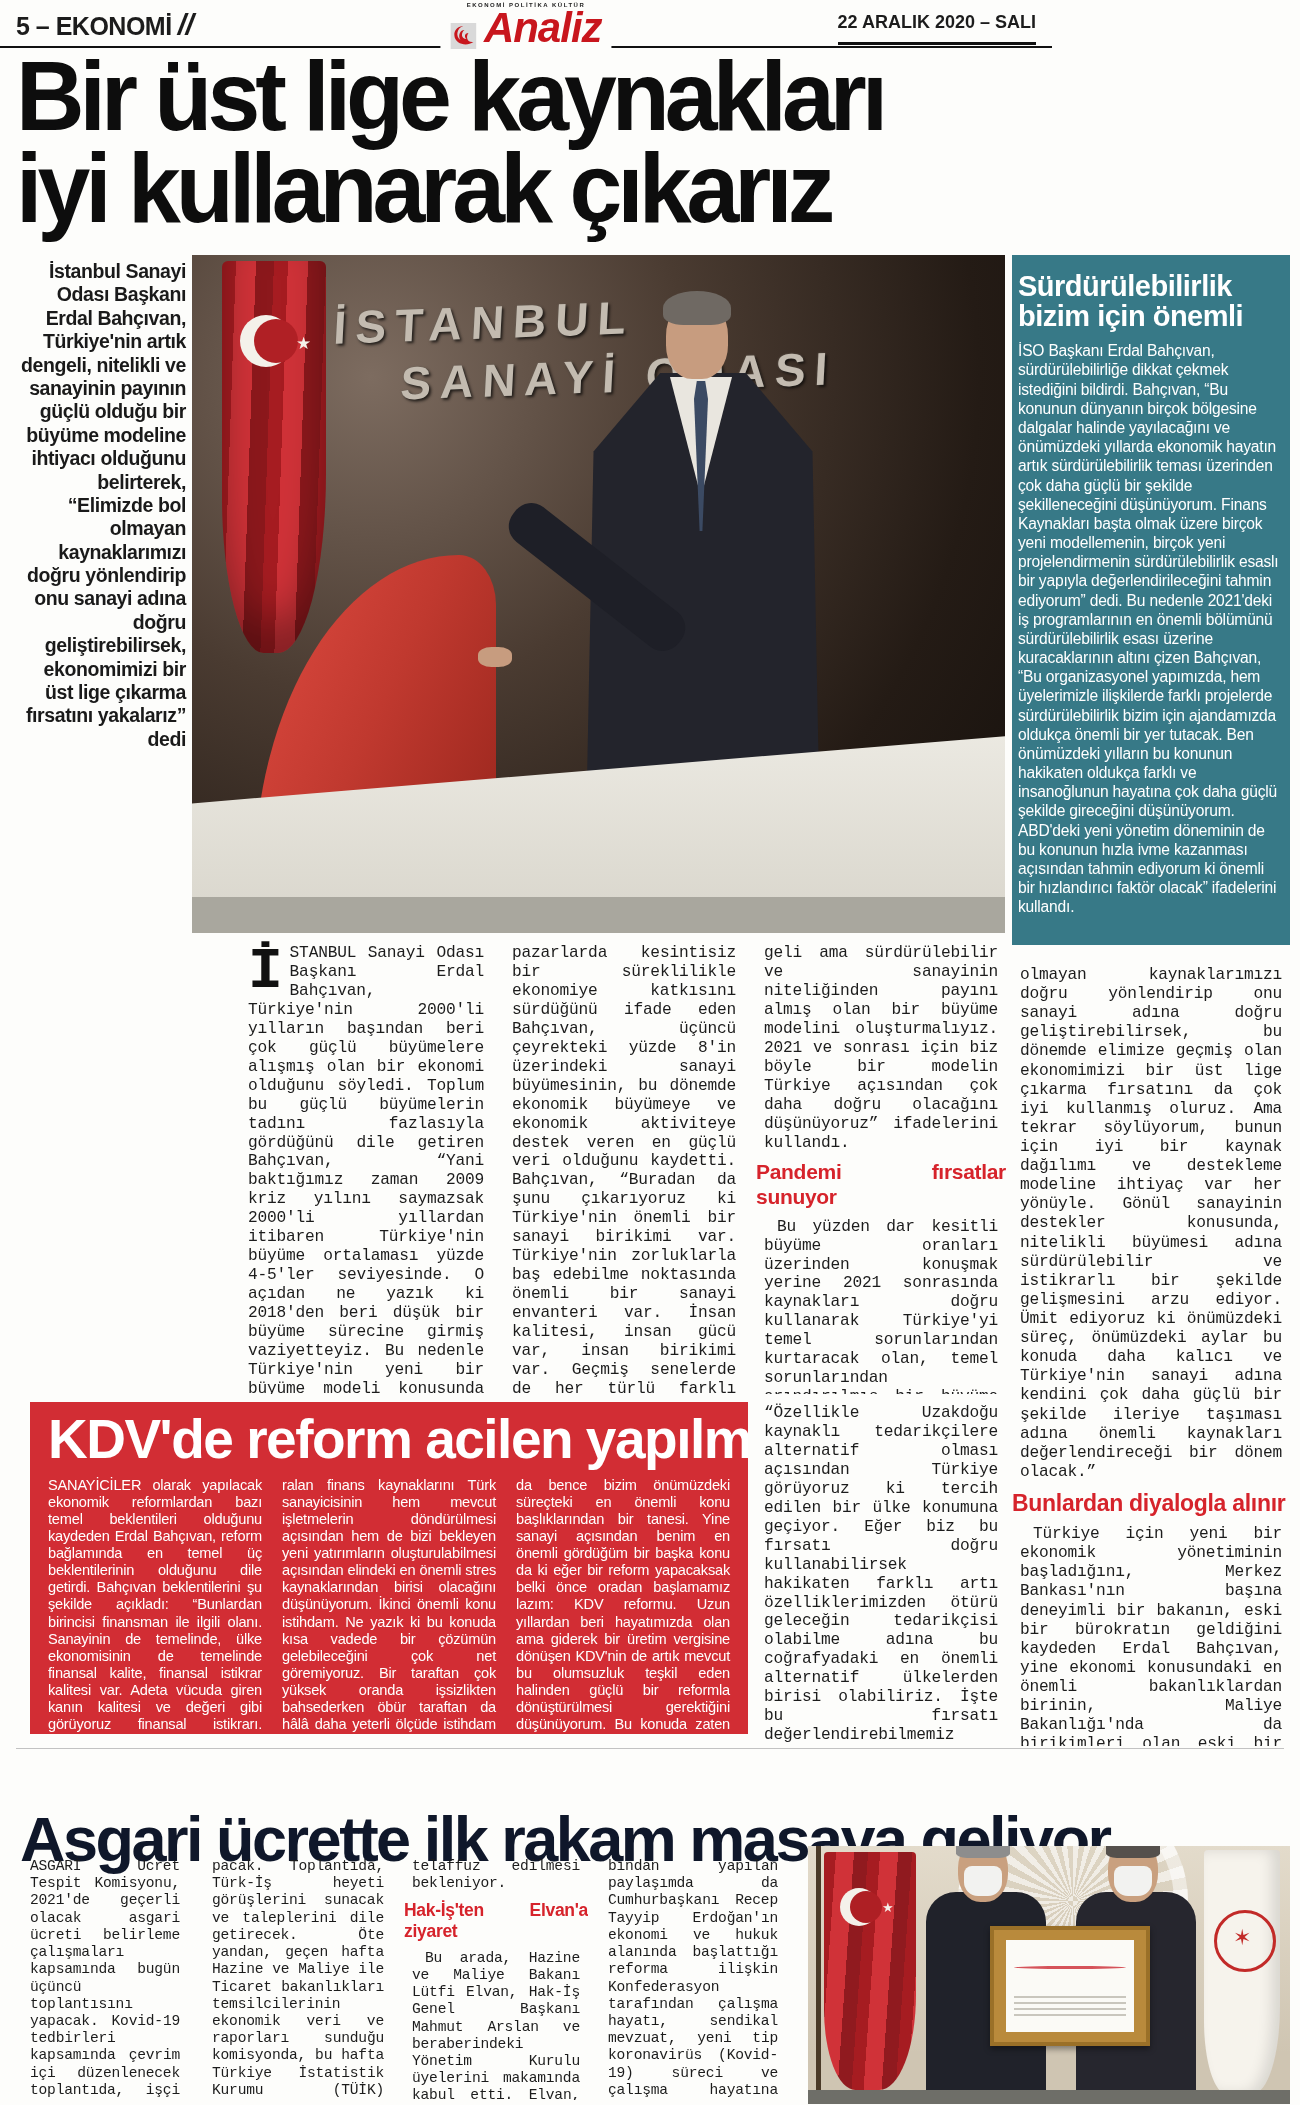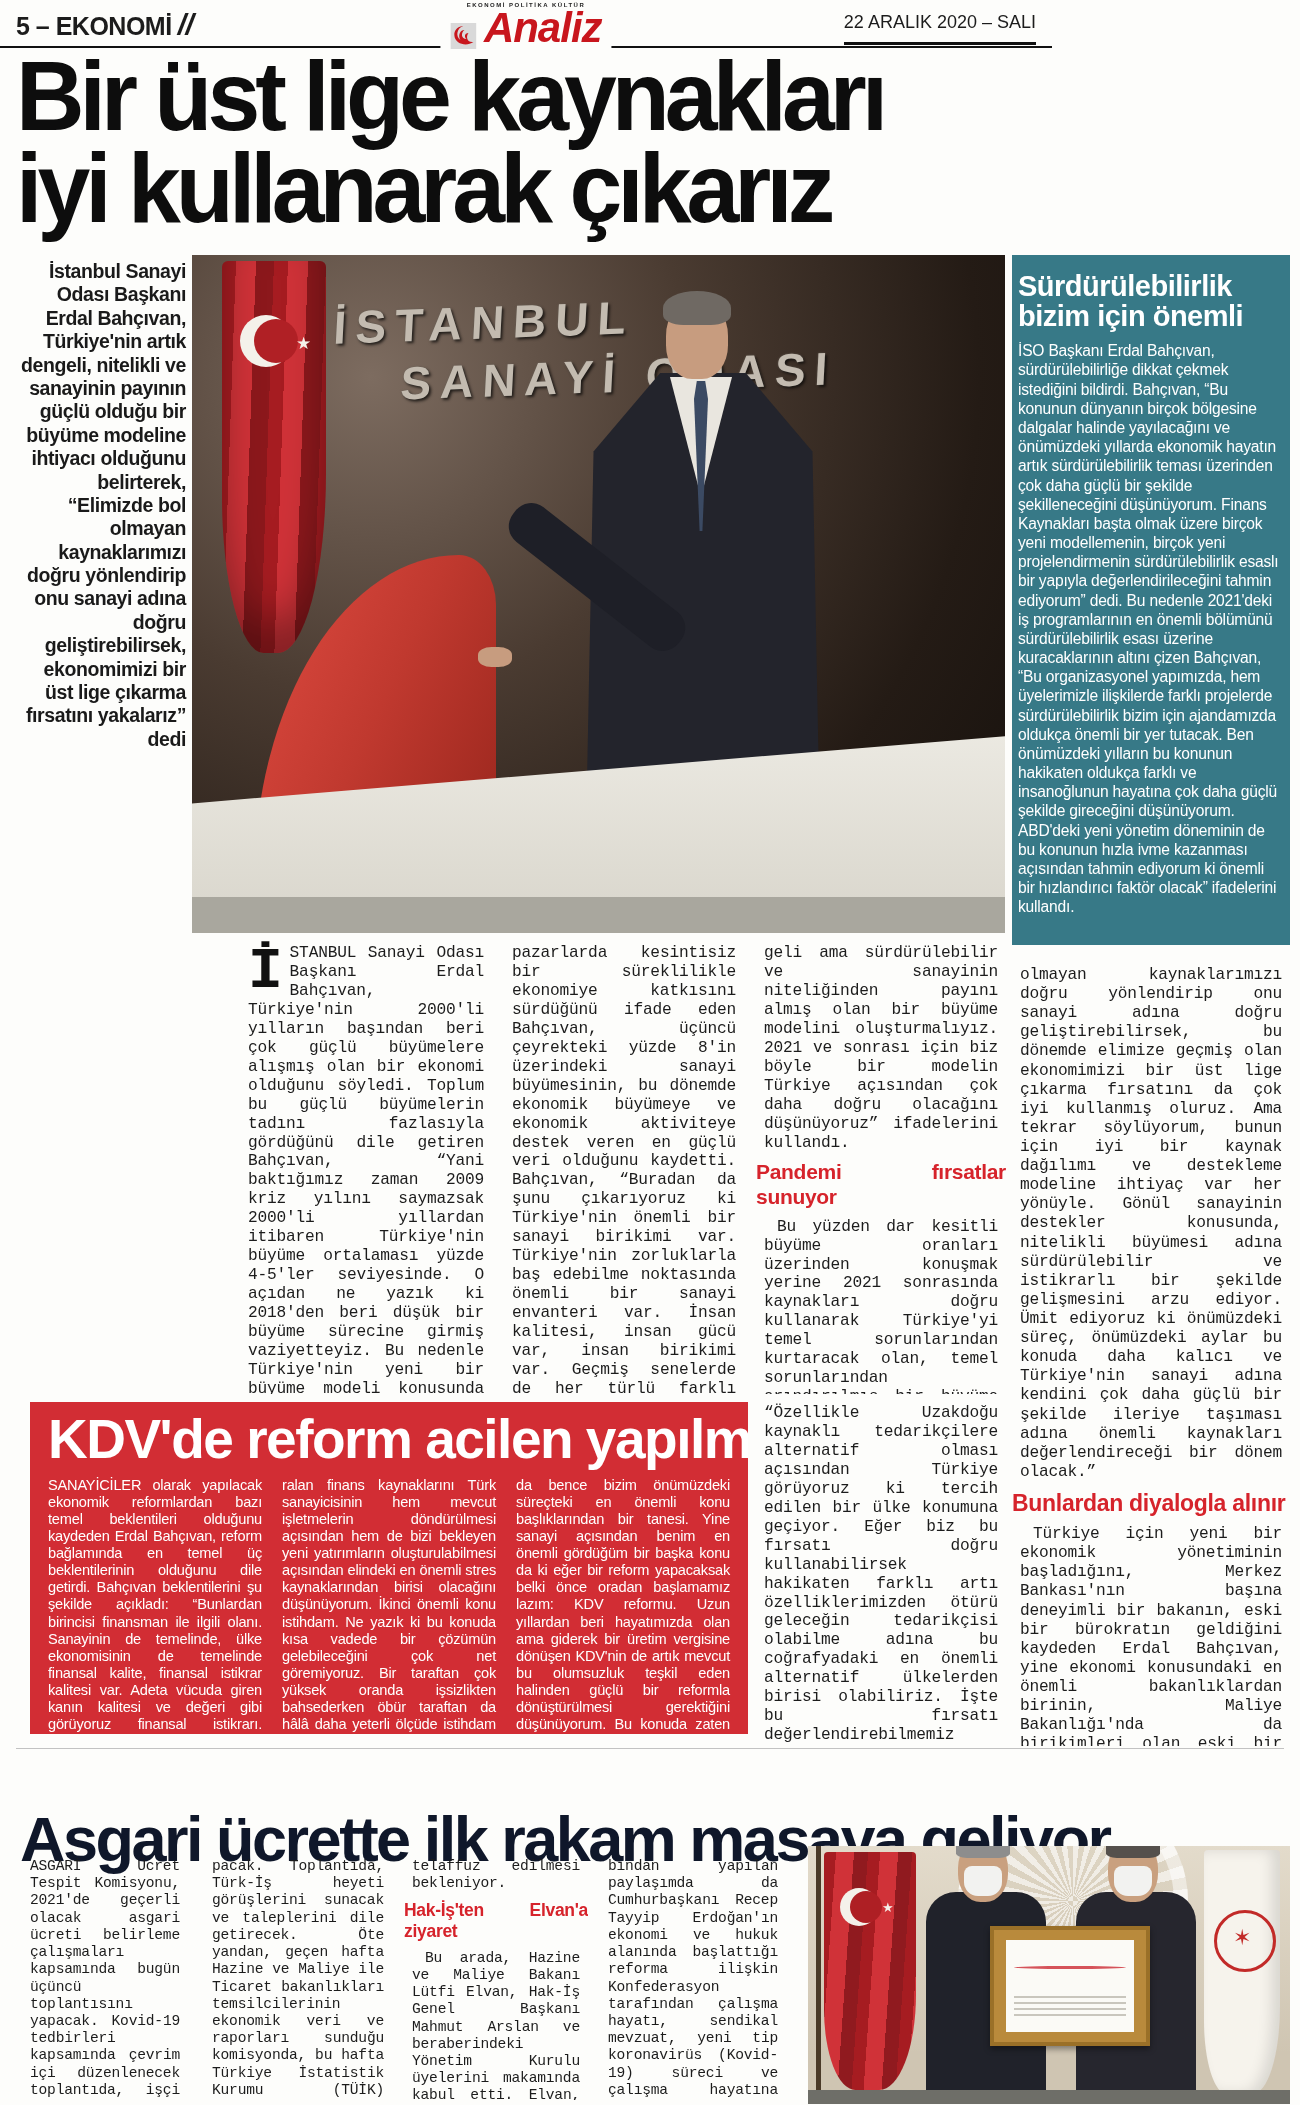--- a/index.html
+++ b/index.html
@@ -15,21 +15,21 @@
     font-family:"Liberation Sans","DejaVu Sans",sans-serif;color:var(--ink);
   }
   
   .header{position:absolute;left:0;top:0;width:1052px;height:46px;border-bottom:2px solid #111;}
   .hdr-left{position:absolute;left:16px;top:8px;font-size:25px;font-weight:700;letter-spacing:-0.5px;}
   .hdr-slashes{font-style:italic;font-weight:800;font-size:30px;margin-left:6px;}
   .masthead{position:absolute;left:50%;top:2px;transform:translateX(-50%);text-align:center;background:#fdfdfb;padding:0 10px;height:46px;}
   .masthead-tagline{font-size:6px;letter-spacing:1.5px;font-weight:700;color:#222;}
   .masthead-title{font-size:42px;line-height:0.95;font-weight:800;font-style:italic;color:#c8161d;letter-spacing:-1px;display:inline-block;}
   .masthead-swirl{display:inline-block;vertical-align:middle;margin-right:3px;}
-  .hdr-right{position:absolute;right:16px;top:12px;font-size:18px;font-weight:400;border-bottom:3px solid #111;padding-bottom:9px;}
+  .hdr-right{position:absolute;right:16px;top:12px;font-size:18px;font-weight:700;border-bottom:3px solid #111;padding-bottom:9px;}
   
   .main-headline{position:absolute;left:16px;top:50px;width:1050px;
     font-size:95px;font-weight:800;line-height:0.93;letter-spacing:-5px;color:#0d0d0d;
     transform:scaleY(1.04);transform-origin:top left;}
   
   .standfirst{position:absolute;left:12px;top:260px;width:174px;height:460px;
     text-align:right;font-size:19.5px;font-weight:700;line-height:1.2;letter-spacing:-0.4px;color:#1a1a1a;}
   
   .photo1{position:absolute;left:192px;top:255px;width:813px;height:678px;overflow:hidden;
     background:radial-gradient(circle at 22% 18%, #7d6c60 0%, #4a3b31 38%, #241b15 72%, #15100c 100%);}

